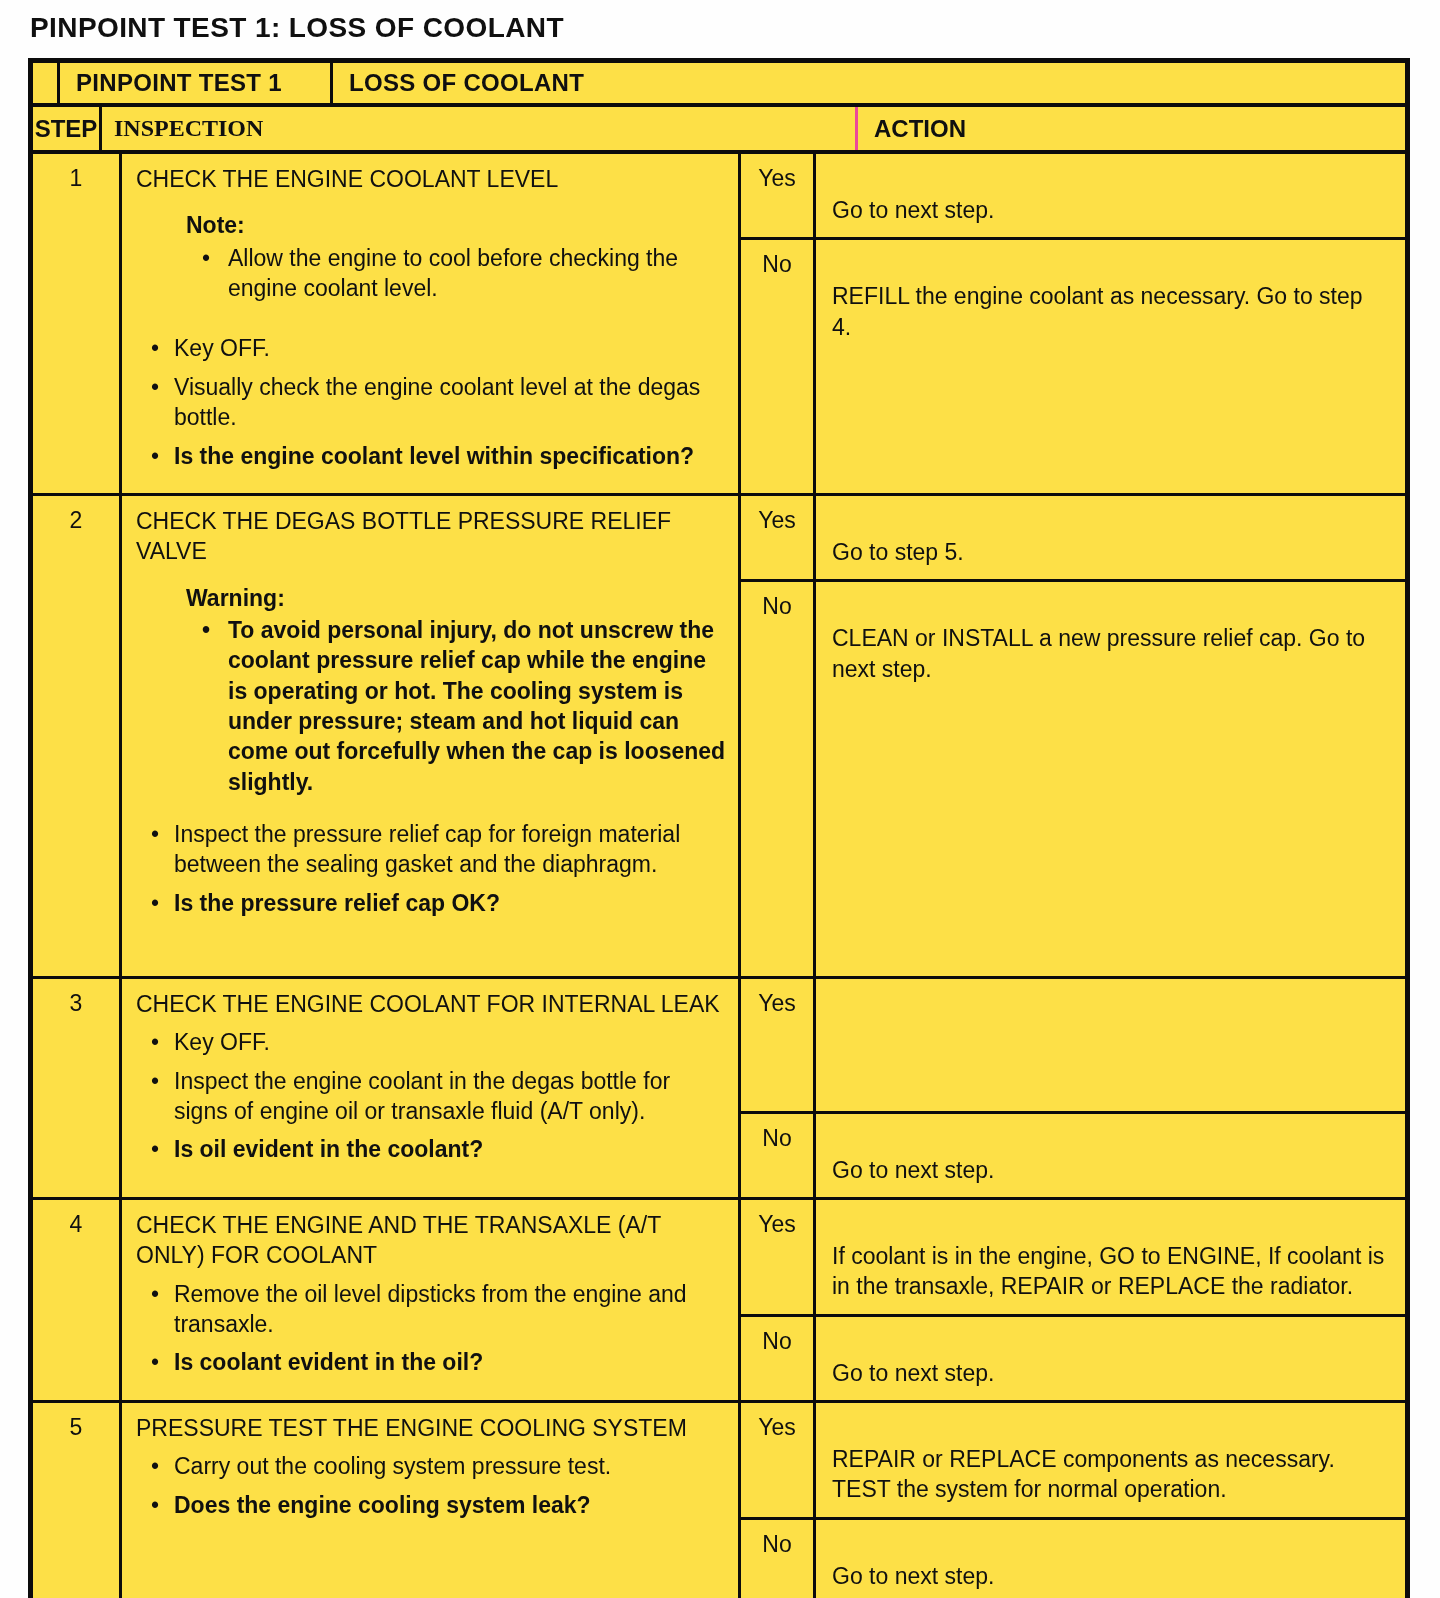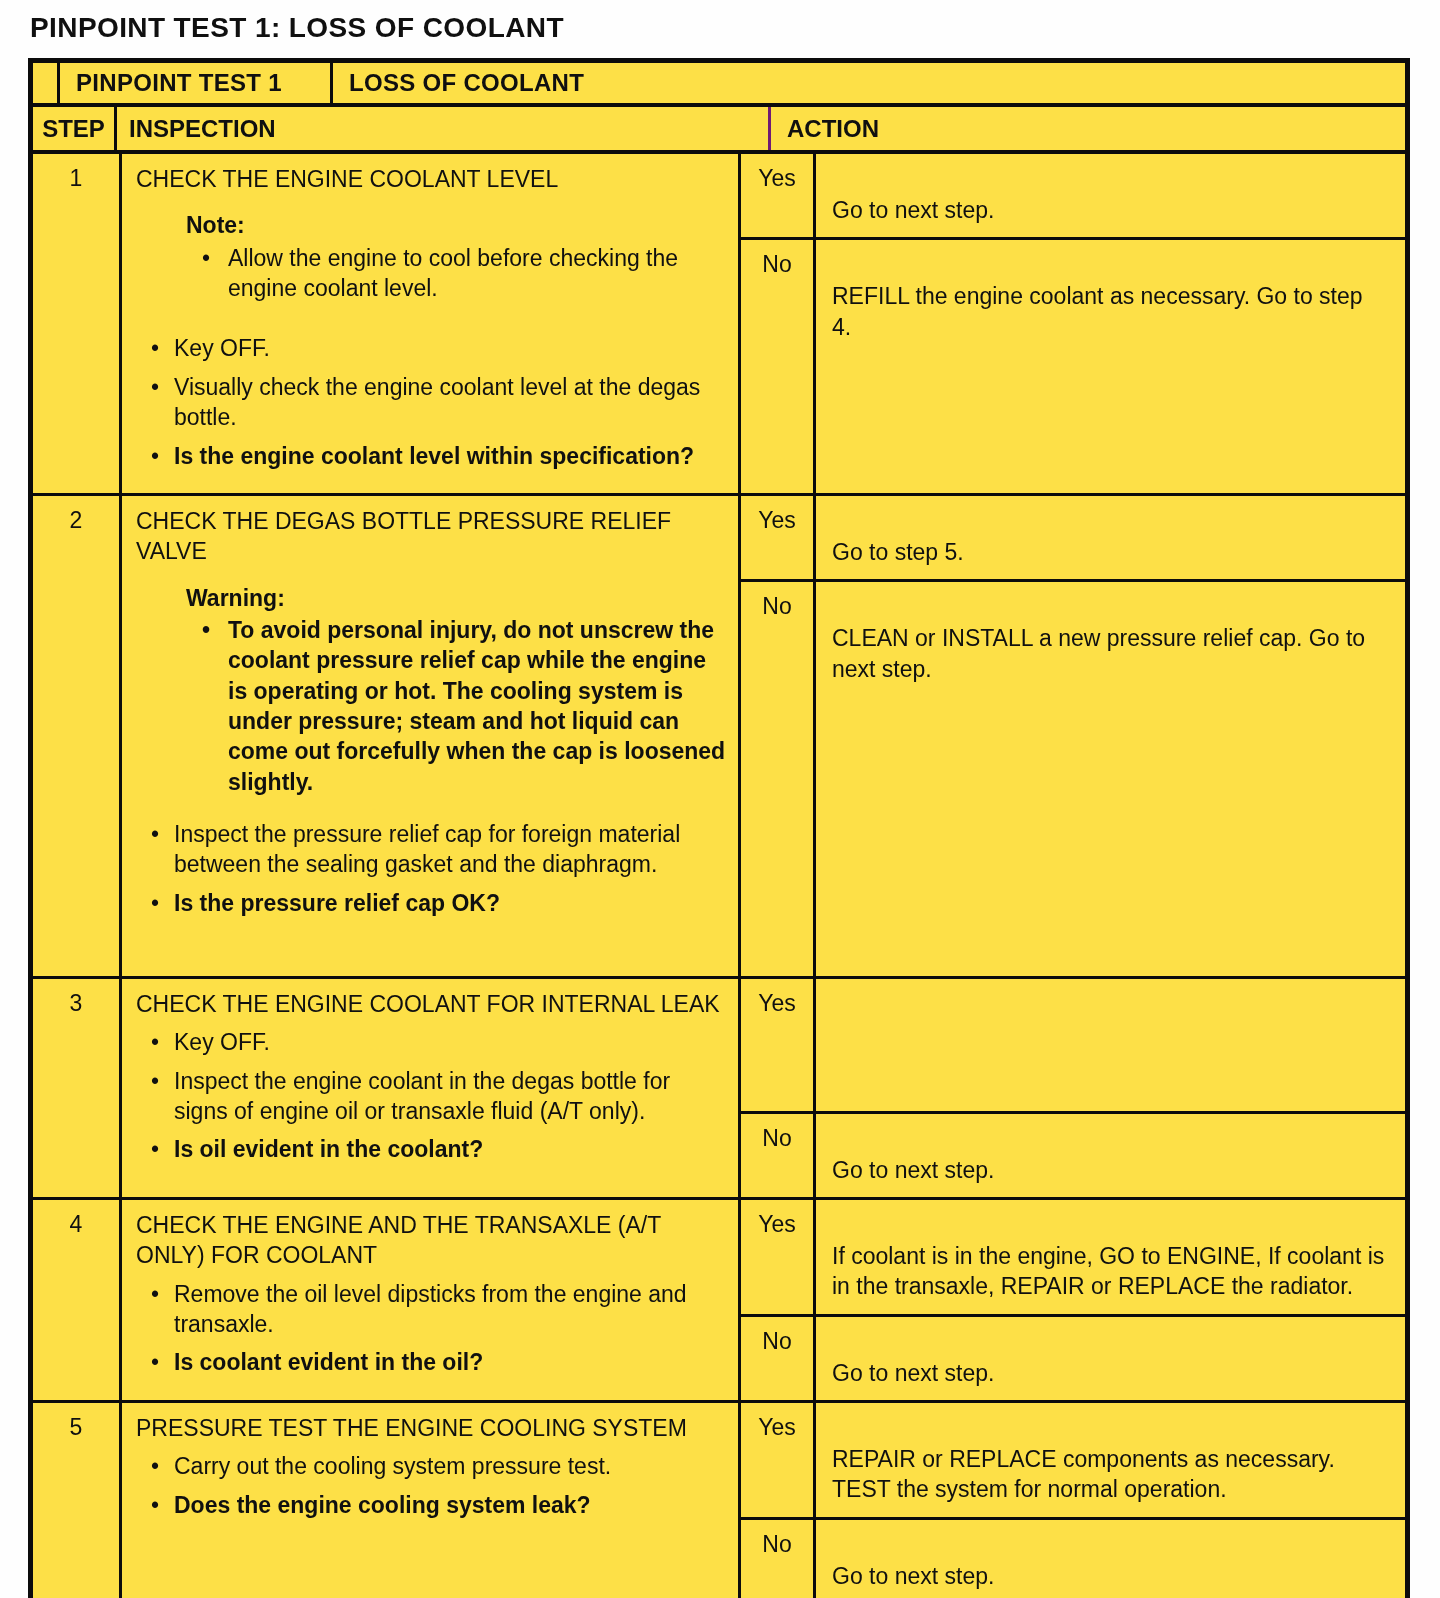--- a/index.html
+++ b/index.html
@@ -46,22 +46,22 @@
     letter-spacing: 0.3px;
   }
   .hdr-test-title { flex: 1; display: flex; align-items: center; padding-left: 16px; letter-spacing: 0.3px; }
   .hdr-row2 {
     display: flex;
     height: 47px;
     border-bottom: 4px solid #0c0c0c;
     font-weight: bold;
     font-size: 24px;
   }
-  .hdr-step { width: 84px; border-right: 3px solid #0c0c0c; display: flex; align-items: center; justify-content: center; }
-  .hdr-insp { width: 654px; border-right: 3px solid #701a75; display: flex; align-items: center; padding-left: 12px; }
+  .hdr-step { width: 69px; border-right: 3px solid #0c0c0c; display: flex; align-items: center; justify-content: center; }
+  .hdr-insp { width: 756px; border-right: 3px solid #ec4899; display: flex; align-items: center; padding-left: 12px; font-family: Liberation Serif, serif; }
   .hdr-action { flex: 1; display: flex; align-items: center; padding-left: 16px; }
   
   .step-row {
     display: flex;
     border-bottom: 3px solid #0c0c0c;
     font-size: 23px;
     line-height: 1.32;
     align-items: stretch;
   }
   .step-row:last-child { border-bottom: 0; }

